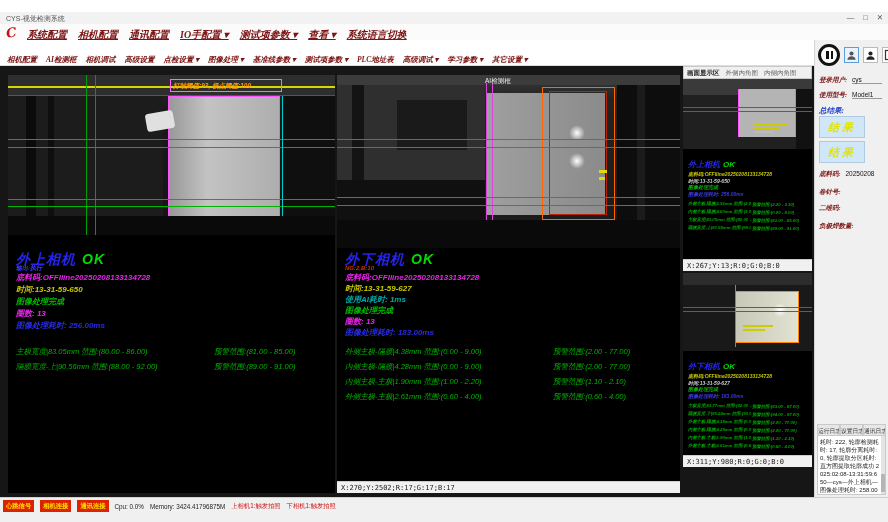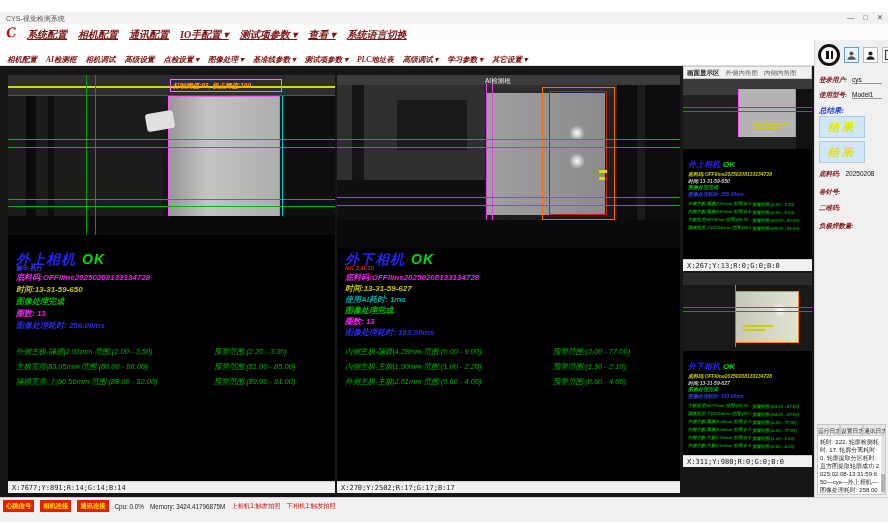--- a/index.html
+++ b/index.html
@@ -175,38 +175,33 @@
         <div><span class="camtitle">外上相机</span><span class="okval">OK</span></div>
         <div class="tinyline" style="color:#3a3aff;">输出:执行</div>
         <div class="l-magenta">底料码:OFFIline20250208133134728</div>
         <div class="l-yellow">时间:13-31-59-650</div>
         <div class="l-green">图像处理完成</div>
         <div class="l-magenta">圈数: 13</div>
         <div class="l-blue">图像处理耗时: 256.00ms</div>
       </div>
       <div class="meas" style="top:272px;">
 
-          <div class="mrow">
-            <span class="mval">外侧主极-隔膜|2.91mm 范围:(2.00 - 3.50)</span>
-            <span>预警范围:(2.20 - 3.30)</span>
-          </div>
 
 
           <div class="mrow">
             <span class="mval">主极宽度|83.05mm 范围:(80.00 - 86.00)</span>
             <span>预警范围:(81.00 - 85.00)</span>
           </div>
 
           <div class="mrow">
             <span class="mval">隔膜宽度-上|90.56mm 范围:(88.00 - 92.00)</span>
             <span>预警范围:(89.00 - 91.00)</span>
           </div>
 
       </div>
-      <div class="coordbar">X:7677;Y:891;R:14;G:14;B:14</div>
     </div>
 
     <div class="panel" style="left:337px;top:9px;width:343px;height:418px;">
       <div class="cam" style="height:173px;background:linear-gradient(#3a3a3a,#232323 14%,#1a1a1a);">
         <div class="shape" style="left:0;top:0;width:343px;height:10px;background:#3c3c3c;"></div>
         <div class="shape" style="left:0;top:10px;width:148px;height:95px;background:#2f2f2f;"></div>
         <div class="shape" style="left:15px;top:10px;width:12px;height:163px;background:#141414;"></div>
         <div class="shape" style="left:60px;top:25px;width:70px;height:50px;background:#1a1a1a;"></div>
         <div class="shape" style="left:0;top:105px;width:148px;height:68px;background:#101010;"></div>
         <div class="shape" style="left:280px;top:10px;width:63px;height:163px;background:#0d0d0d;"></div>
@@ -234,20 +229,24 @@
         <div class="l-yellow">时间:13-31-59-627</div>
         <div class="l-cyan">使用AI耗时: 1ms</div>
         <div class="l-green">图像处理完成</div>
         <div class="l-magenta">圈数: 13</div>
         <div class="l-blue">图像处理耗时: 183.00ms</div>
       </div>
       <div class="meas" style="top:272px;">
 
 
 
+          <div class="mrow">
+            <span class="mval" style="width:206px;">外侧主极-隔膜|4.38mm 范围:(0.00 - 9.00)</span>
+            <span>预警范围:(2.00 - 77.00)</span>
+          </div>
 
           <div class="mrow">
             <span class="mval" style="width:206px;">内侧主极-隔膜|4.28mm 范围:(0.00 - 9.00)</span>
             <span>预警范围:(2.00 - 77.00)</span>
           </div>
 
           <div class="mrow">
             <span class="mval" style="width:206px;">内侧主极-主极|1.90mm 范围:(1.00 - 2.20)</span>
             <span>预警范围:(1.10 - 2.10)</span>
           </div>

